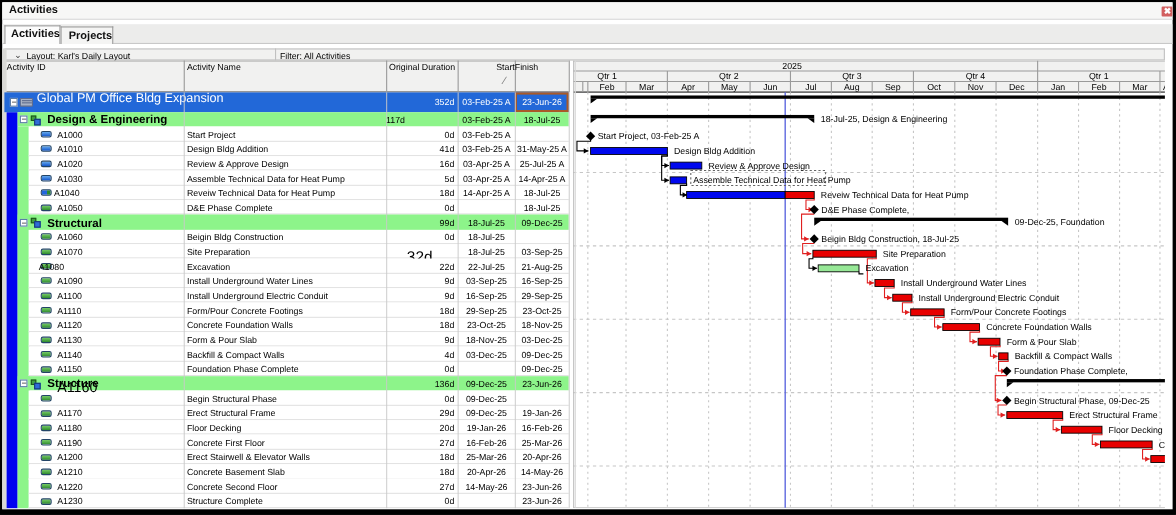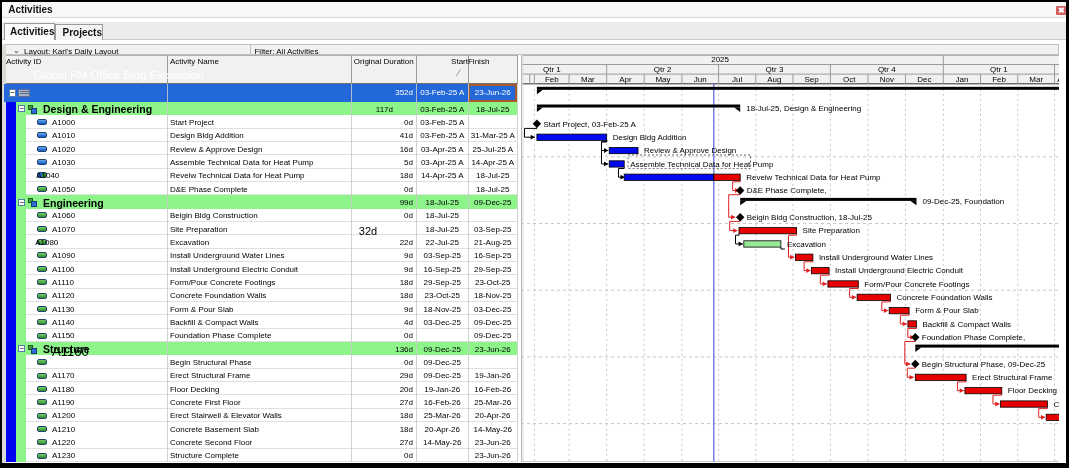--- a/index.html
+++ b/index.html
@@ -31,95 +31,95 @@
 <div class="a" style="left:465.8px;top:54.6px;width:49.5px;text-align:left;font-size:8px">Finish</div>
 <div class="a" style="left:454.8px;top:65.6px;font-size:9px;color:#777;transform:skewX(-20deg)">/</div>
 <div class="a" style="left:0;top:41.8px;width:4.2px;height:419.3px;background:#d9d9d6"></div>
 <div class="a" style="left:4.2px;top:99.6px;width:9.8px;height:359.8px;background:#0003f0"></div>
 <div class="a" style="left:14.0px;top:112.9px;width:10.4px;height:346.5px;background:#8df48a"></div>
 <div class="a" style="left:1.8px;top:81.6px;width:513.5px;height:18.00px;background:#2268d8"></div>
 <div class="a" style="left:6.8px;top:86.8px;width:7.5px;height:7.5px;background:#fff;border:1px solid #5a7ca8;color:#000;font-size:8px;line-height:6.5px;text-align:center">−</div>
 <div class="a" style="left:16.3px;top:86.2px;width:12px;height:8.6px;background:#a8b2c4;border:1px solid #5f6c8e;border-radius:1px"></div>
 <div class="a" style="left:17.8px;top:88.8px;width:9px;height:1px;background:#5f6c8e"></div>
 <div class="a" style="left:17.8px;top:91.0px;width:9px;height:1px;background:#5f6c8e"></div>
-<div class="a" style="left:31.3px;top:67px;font-size:11.5px;font-weight:normal;color:#fff">Global PM Office Bldg Expansion</div>
+<div class="a" style="left:31.3px;top:82px;font-size:11.5px;font-weight:normal;color:#fff">Global PM Office Bldg Expansion</div>
 <div class="a" style="left:348.8px;top:86.0px;width:62px;text-align:right;font-size:8px;color:#fff">352d</div>
 <div class="a" style="left:414.3px;top:86.0px;width:51.5px;text-align:center;font-size:8px;color:#fff">03-Feb-25 A</div>
 <div class="a" style="left:465.8px;top:86.0px;width:49.5px;text-align:center;font-size:8px;color:#fff">23-Jun-26</div>
 <div class="a" style="left:465.8px;top:81.6px;width:49.5px;height:18.00px;border:2px solid #a85a28"></div>
 <div class="a" style="left:14.0px;top:99.6px;width:501.3px;height:13.34px;background:#8df48a"></div>
 <div class="a" style="left:16.3px;top:103.0px;width:7px;height:7px;background:#fff;border:1px solid #5a7ca8;color:#000;font-size:8px;line-height:6px;text-align:center">−</div>
 <div class="a" style="left:26.3px;top:102.6px;width:5px;height:5px;background:#3f9f3f;border:0.5px solid #1d581d"></div>
 <div class="a" style="left:29.3px;top:105.2px;width:6px;height:6px;background:#2f6cd8;border:0.5px solid #173a78"></div>
 <div class="a" style="left:40.8px;top:101.0px;font-size:10.5px;font-weight:bold;color:#000">Design &amp; Engineering</div>
-<div class="a" style="left:348.8px;top:102.2px;width:42px;text-align:right;font-size:8px">117d</div>
+<div class="a" style="left:348.8px;top:102.2px;width:42px;text-align:left;font-size:8px">117d</div>
 <div class="a" style="left:414.3px;top:102.2px;width:51.5px;text-align:center;font-size:8px">03-Feb-25 A</div>
 <div class="a" style="left:465.8px;top:102.2px;width:49.5px;text-align:center;font-size:8px">18-Jul-25</div>
 <div class="a" style="left:23.8px;top:112.9px;width:491.5px;height:13.34px;background:#fff;border-bottom:1px solid #e0e0e0"></div>
 <div class="a" style="left:34.8px;top:116.7px;width:10px;height:6px;background:linear-gradient(#66aaee,#1155cc);border-radius:2px;border:0.5px solid #224466"></div>
 <div class="a" style="left:49.8px;top:115.5px;font-size:8px">A1000</div>
 <div class="a" style="left:167.8px;top:115.5px;font-size:8px">Start Project</div>
 <div class="a" style="left:348.8px;top:115.5px;width:62px;text-align:right;font-size:8px">0d</div>
 <div class="a" style="left:414.3px;top:115.5px;width:51.5px;text-align:center;font-size:8px">03-Feb-25 A</div>
 <div class="a" style="left:465.8px;top:115.5px;width:49.5px;text-align:center;font-size:8px"></div>
 <div class="a" style="left:23.8px;top:126.3px;width:491.5px;height:13.34px;background:#fff;border-bottom:1px solid #e0e0e0"></div>
 <div class="a" style="left:34.8px;top:130.1px;width:10px;height:6px;background:linear-gradient(#66aaee,#1155cc);border-radius:2px;border:0.5px solid #224466"></div>
 <div class="a" style="left:49.8px;top:128.9px;font-size:8px">A1010</div>
 <div class="a" style="left:167.8px;top:128.9px;font-size:8px">Design Bldg Addition</div>
 <div class="a" style="left:348.8px;top:128.9px;width:62px;text-align:right;font-size:8px">41d</div>
 <div class="a" style="left:414.3px;top:128.9px;width:51.5px;text-align:center;font-size:8px">03-Feb-25 A</div>
-<div class="a" style="left:465.8px;top:128.9px;width:49.5px;text-align:center;font-size:8px">31-Mar-25 A</div>
+<div class="a" style="left:465.8px;top:128.9px;width:49.5px;text-align:center;font-size:8px">31-May-25 A</div>
 <div class="a" style="left:23.8px;top:139.6px;width:491.5px;height:13.34px;background:#fff;border-bottom:1px solid #e0e0e0"></div>
 <div class="a" style="left:34.8px;top:143.4px;width:10px;height:6px;background:linear-gradient(#66aaee,#1155cc);border-radius:2px;border:0.5px solid #224466"></div>
 <div class="a" style="left:49.8px;top:142.2px;font-size:8px">A1020</div>
 <div class="a" style="left:167.8px;top:142.2px;font-size:8px">Review &amp; Approve Design</div>
 <div class="a" style="left:348.8px;top:142.2px;width:62px;text-align:right;font-size:8px">16d</div>
 <div class="a" style="left:414.3px;top:142.2px;width:51.5px;text-align:center;font-size:8px">03-Apr-25 A</div>
 <div class="a" style="left:465.8px;top:142.2px;width:49.5px;text-align:center;font-size:8px">25-Jul-25 A</div>
 <div class="a" style="left:23.8px;top:153.0px;width:491.5px;height:13.34px;background:#fff;border-bottom:1px solid #e0e0e0"></div>
 <div class="a" style="left:34.8px;top:156.8px;width:10px;height:6px;background:linear-gradient(#66aaee,#1155cc);border-radius:2px;border:0.5px solid #224466"></div>
 <div class="a" style="left:49.8px;top:155.6px;font-size:8px">A1030</div>
 <div class="a" style="left:167.8px;top:155.6px;font-size:8px">Assemble Technical Data for Heat Pump</div>
 <div class="a" style="left:348.8px;top:155.6px;width:62px;text-align:right;font-size:8px">5d</div>
 <div class="a" style="left:414.3px;top:155.6px;width:51.5px;text-align:center;font-size:8px">03-Apr-25 A</div>
 <div class="a" style="left:465.8px;top:155.6px;width:49.5px;text-align:center;font-size:8px">14-Apr-25 A</div>
 <div class="a" style="left:23.8px;top:166.3px;width:491.5px;height:13.34px;background:#fff;border-bottom:1px solid #e0e0e0"></div>
 <div class="a" style="left:34.8px;top:170.1px;width:10px;height:6px;background:linear-gradient(90deg,#2266dd 55%,#2d8b2d 55%);border-radius:2px;border:0.5px solid #224466"></div>
-<div class="a" style="left:34px;top:168.9px;font-size:8px">A1040</div>
+<div class="a" style="left:47px;top:168.9px;font-size:8px">A1040</div>
 <div class="a" style="left:167.8px;top:168.9px;font-size:8px">Reveiw Technical Data for Heat Pump</div>
 <div class="a" style="left:348.8px;top:168.9px;width:62px;text-align:right;font-size:8px">18d</div>
 <div class="a" style="left:414.3px;top:168.9px;width:51.5px;text-align:center;font-size:8px">14-Apr-25 A</div>
 <div class="a" style="left:465.8px;top:168.9px;width:49.5px;text-align:center;font-size:8px">18-Jul-25</div>
 <div class="a" style="left:23.8px;top:179.6px;width:491.5px;height:13.34px;background:#fff;border-bottom:1px solid #e0e0e0"></div>
 <div class="a" style="left:34.8px;top:183.4px;width:10px;height:6px;background:linear-gradient(#77cc66,#2d8b2d);border-radius:2px;border:0.5px solid #224466"></div>
 <div class="a" style="left:49.8px;top:182.2px;font-size:8px">A1050</div>
 <div class="a" style="left:167.8px;top:182.2px;font-size:8px">D&amp;E Phase Complete</div>
 <div class="a" style="left:348.8px;top:182.2px;width:62px;text-align:right;font-size:8px">0d</div>
 <div class="a" style="left:414.3px;top:182.2px;width:51.5px;text-align:center;font-size:8px"></div>
 <div class="a" style="left:465.8px;top:182.2px;width:49.5px;text-align:center;font-size:8px">18-Jul-25</div>
 <div class="a" style="left:14.0px;top:193.0px;width:501.3px;height:13.34px;background:#8df48a"></div>
 <div class="a" style="left:16.3px;top:196.4px;width:7px;height:7px;background:#fff;border:1px solid #5a7ca8;color:#000;font-size:8px;line-height:6px;text-align:center">−</div>
 <div class="a" style="left:26.3px;top:196.0px;width:5px;height:5px;background:#3f9f3f;border:0.5px solid #1d581d"></div>
 <div class="a" style="left:29.3px;top:198.6px;width:6px;height:6px;background:#2f6cd8;border:0.5px solid #173a78"></div>
-<div class="a" style="left:40.8px;top:194.4px;font-size:10.5px;font-weight:bold;color:#000">Engineering</div>
+<div class="a" style="left:40.8px;top:194.4px;font-size:10.5px;font-weight:bold;color:#000">Structural</div>
 <div class="a" style="left:348.8px;top:195.6px;width:62px;text-align:right;font-size:8px">99d</div>
 <div class="a" style="left:414.3px;top:195.6px;width:51.5px;text-align:center;font-size:8px">18-Jul-25</div>
 <div class="a" style="left:465.8px;top:195.6px;width:49.5px;text-align:center;font-size:8px">09-Dec-25</div>
 <div class="a" style="left:23.8px;top:206.3px;width:491.5px;height:13.34px;background:#fff;border-bottom:1px solid #e0e0e0"></div>
 <div class="a" style="left:34.8px;top:210.1px;width:10px;height:6px;background:linear-gradient(#77cc66,#2d8b2d);border-radius:2px;border:0.5px solid #224466"></div>
 <div class="a" style="left:49.8px;top:208.9px;font-size:8px">A1060</div>
 <div class="a" style="left:167.8px;top:208.9px;font-size:8px">Beigin Bldg Construction</div>
 <div class="a" style="left:348.8px;top:208.9px;width:62px;text-align:right;font-size:8px">0d</div>
 <div class="a" style="left:414.3px;top:208.9px;width:51.5px;text-align:center;font-size:8px">18-Jul-25</div>
 <div class="a" style="left:465.8px;top:208.9px;width:49.5px;text-align:center;font-size:8px"></div>
 <div class="a" style="left:23.8px;top:219.7px;width:491.5px;height:13.34px;background:#fff;border-bottom:1px solid #e0e0e0"></div>
 <div class="a" style="left:34.8px;top:223.5px;width:10px;height:6px;background:linear-gradient(#77cc66,#2d8b2d);border-radius:2px;border:0.5px solid #224466"></div>
 <div class="a" style="left:49.8px;top:222.3px;font-size:8px">A1070</div>
 <div class="a" style="left:167.8px;top:222.3px;font-size:8px">Site Preparation</div>
-<div class="a" style="left:329px;top:222.3px;width:46px;text-align:right;font-size:11px">32d</div>
+<div class="a" style="left:345px;top:222.3px;width:46px;text-align:right;font-size:14px">32d</div>
 <div class="a" style="left:414.3px;top:222.3px;width:51.5px;text-align:center;font-size:8px">18-Jul-25</div>
 <div class="a" style="left:465.8px;top:222.3px;width:49.5px;text-align:center;font-size:8px">03-Sep-25</div>
 <div class="a" style="left:23.8px;top:233.0px;width:491.5px;height:13.34px;background:#fff;border-bottom:1px solid #e0e0e0"></div>
 <div class="a" style="left:34.8px;top:236.8px;width:10px;height:6px;background:linear-gradient(#77cc66,#2d8b2d);border-radius:2px;border:0.5px solid #224466"></div>
 <div class="a" style="left:33px;top:235.6px;font-size:8px">A1080</div>
 <div class="a" style="left:167.8px;top:235.6px;font-size:8px">Excavation</div>
 <div class="a" style="left:348.8px;top:235.6px;width:62px;text-align:right;font-size:8px">22d</div>
 <div class="a" style="left:414.3px;top:235.6px;width:51.5px;text-align:center;font-size:8px">22-Jul-25</div>
 <div class="a" style="left:465.8px;top:235.6px;width:49.5px;text-align:center;font-size:8px">21-Aug-25</div>
 <div class="a" style="left:23.8px;top:246.3px;width:491.5px;height:13.34px;background:#fff;border-bottom:1px solid #e0e0e0"></div>

